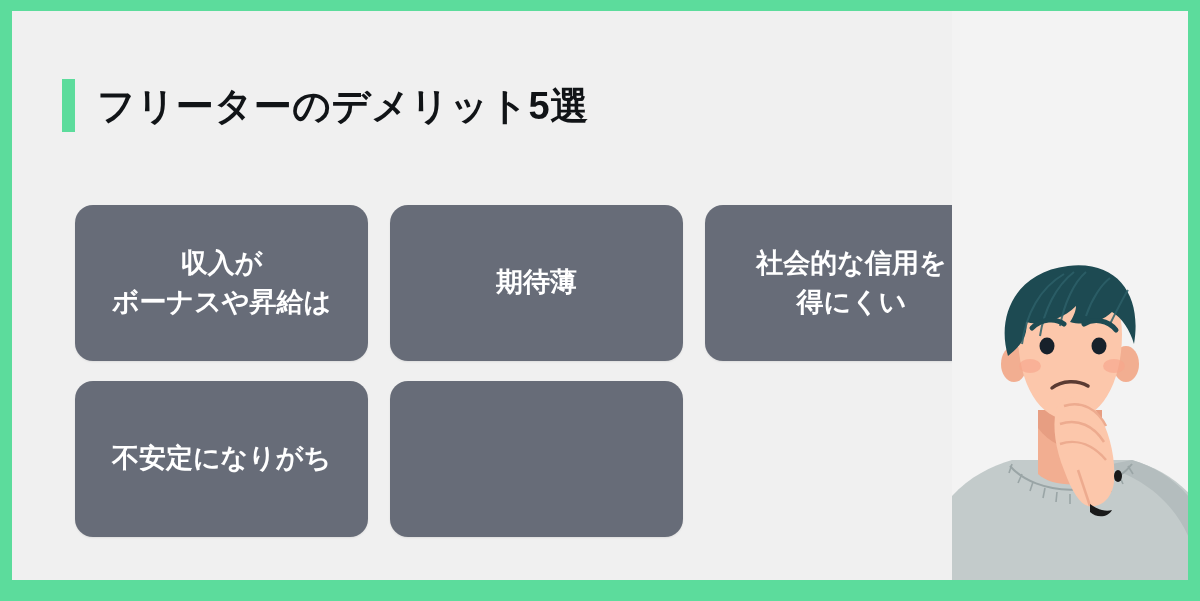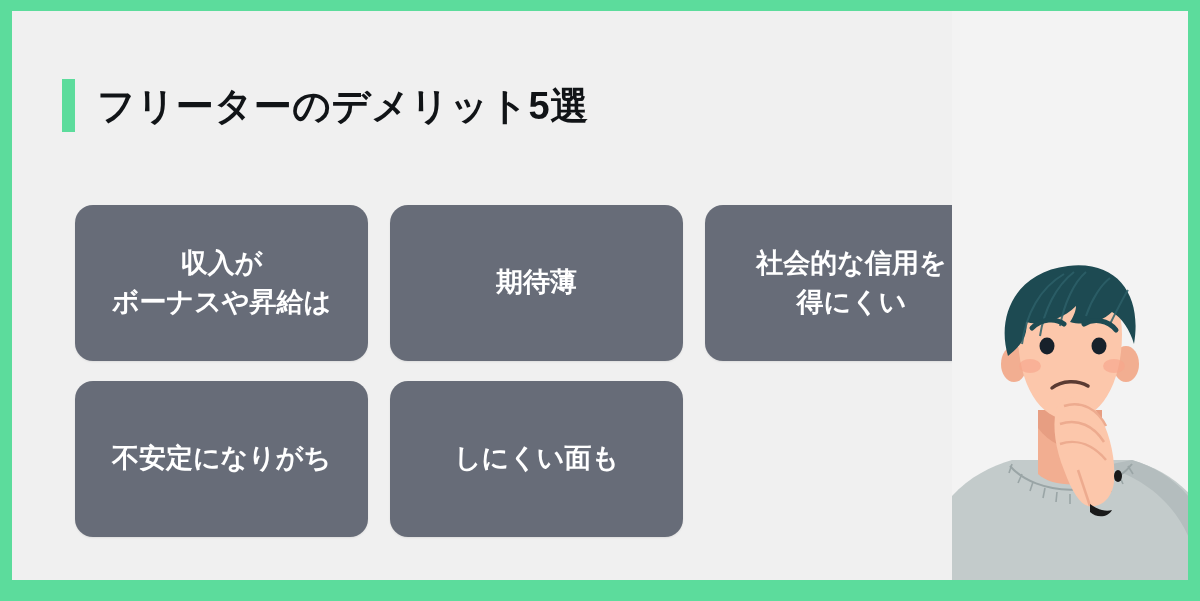--- a/index.html
+++ b/index.html
@@ -106,21 +106,20 @@
       <div class="card">
         <div class="card-line">社会的な信用を</div>
         <div class="card-line">得にくい</div>
       </div>
 
       <div class="card">
         <div class="card-line">不安定になりがち</div>
       </div>
 
       <div class="card">
-        <div class="card-line">しにくい面も</div>
       </div>
 
     </div>
 
     <div class="illus">
       <svg width="236" height="320" viewBox="0 0 236 320">
         <defs>
           <clipPath id="panelClip">
               <rect x="0" y="0" width="236" height="320"></rect>
             </clipPath>

